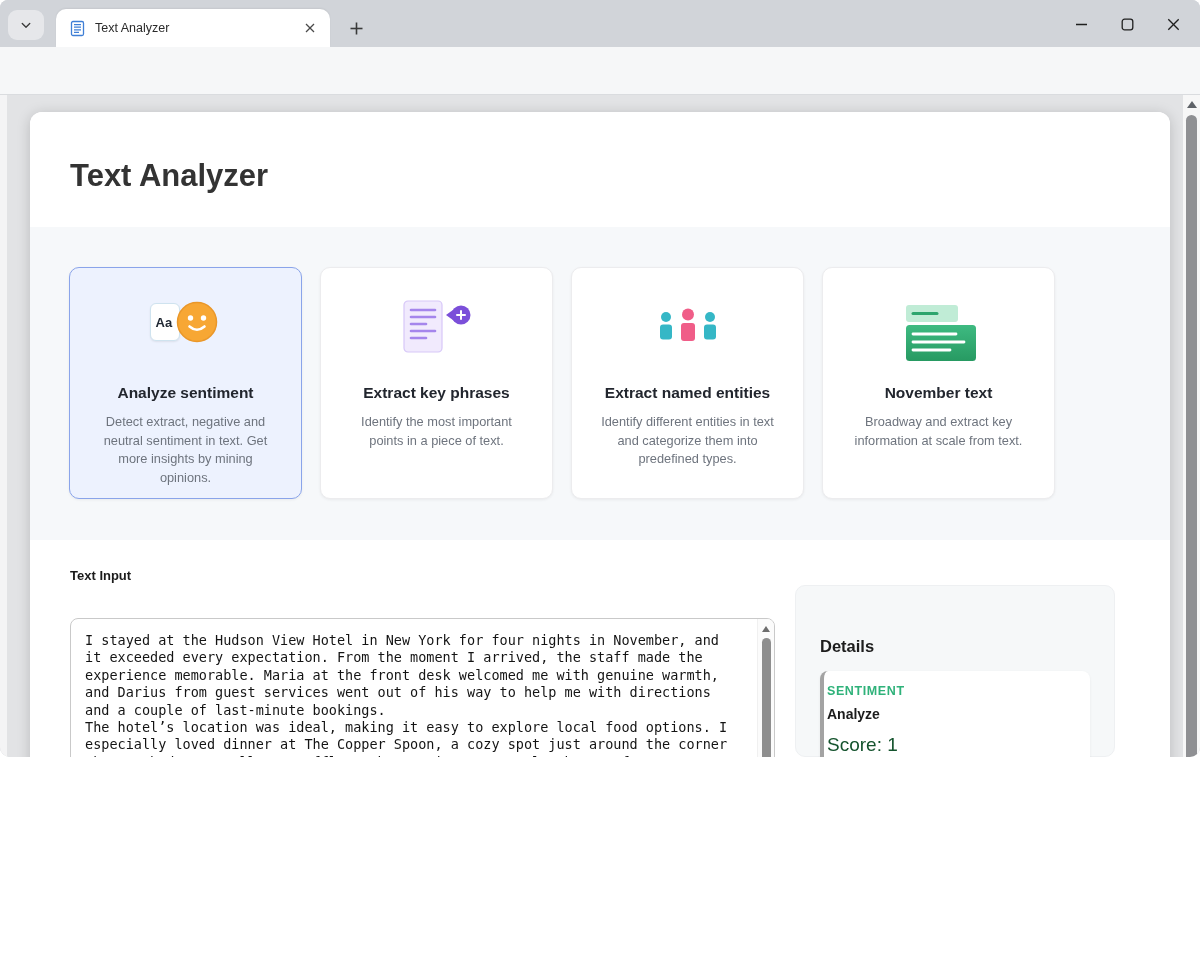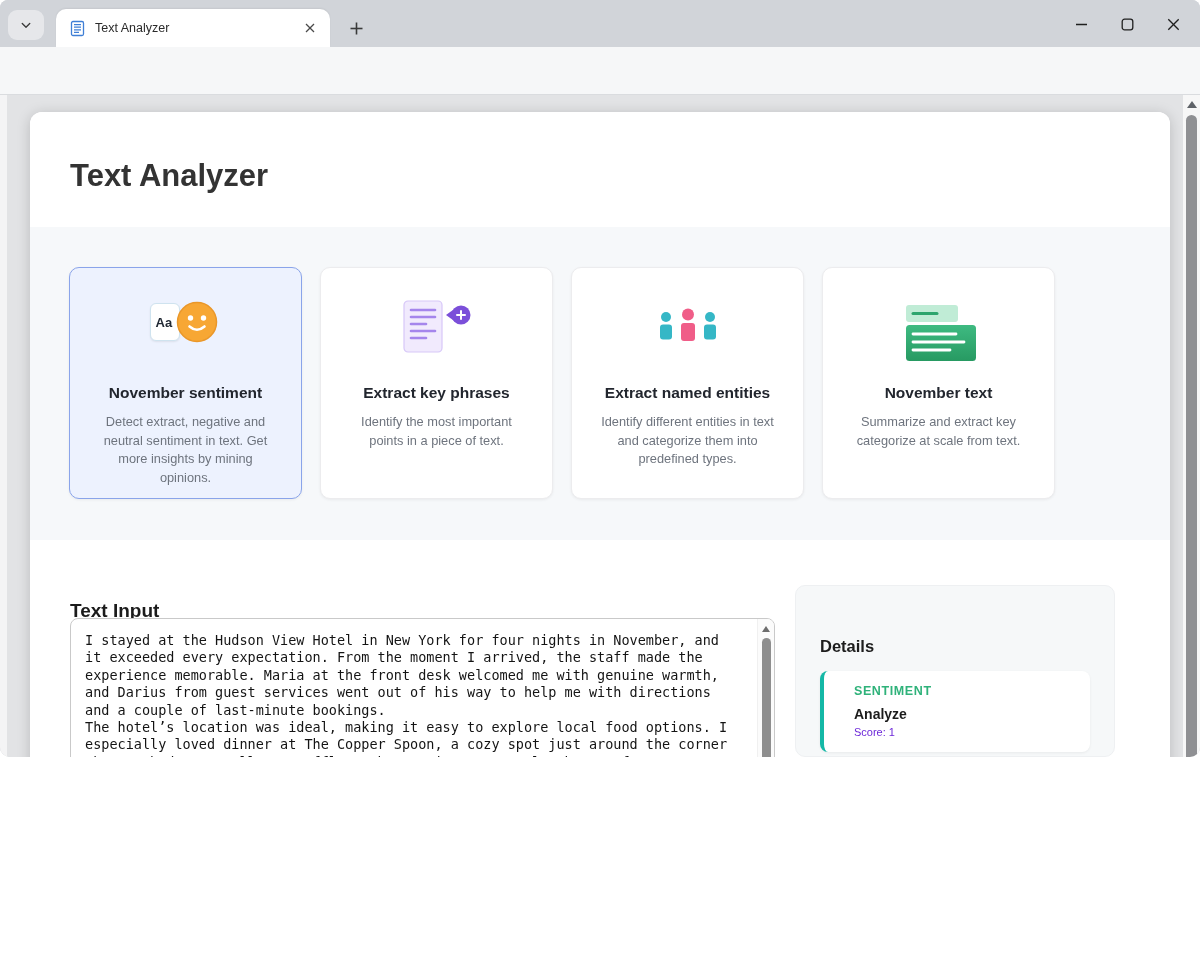--- a/index.html
+++ b/index.html
@@ -55,34 +55,34 @@
   .card-title { margin-top:2px; font-size:15.5px; font-weight:700; color:#22262e; }
   .card-desc { margin-top:11px; font-size:12.8px; line-height:1.45; color:#6e747e; }
 
   
   .senti-ic { position:relative; width:72px; height:48px; }
   .aa-box { position:absolute; left:0; top:5px; width:30px; height:38px; background:#fff; border:1px solid #cfe3ef; border-radius:6px; box-shadow:0 1px 2px rgba(0,0,0,.08); font-size:13px; font-weight:700; color:#222a35; display:flex; align-items:center; justify-content:flex-start; padding-left:5px; }
   .smiley { position:absolute; left:26px; top:3px; }
 
   
   .io-section { position:absolute; left:0; top:428px; width:100%; height:418px; background:#fff; }
-  .ti-label { position:absolute; left:40px; top:60px; font-size:19px; font-weight:700; color:#1b1b1b;text-align:right; }
+  .ti-label { position:absolute; left:40px; top:28px; font-size:13px; font-weight:700; color:#1b1b1b;text-align:right; }
   .ta { position:absolute; left:40px; top:78px; width:705px; height:262px; background:#fff; border:1px solid #c9c9c9; border-radius:8px; overflow:hidden; }
   .ta-text { position:absolute; left:0; top:0; right:17px; bottom:0; padding:13px 0 0 14px; font-family:"DejaVu Sans Mono","Liberation Mono",monospace; font-size:13.5px; line-height:17.4px; color:#141414; white-space:pre; overflow:hidden; }
   .ta-scroll { position:absolute; right:0; top:0; width:17px; height:100%; background:#fbfbfb; border-left:1px solid #f0f0f0; }
   .ts-up { position:absolute; left:4px; top:7px; width:0; height:0; border-left:4.5px solid transparent; border-right:4.5px solid transparent; border-bottom:6px solid #6d6d6d; }
   .ts-thumb { position:absolute; left:3.5px; top:19px; width:9px; height:168px; border-radius:5px; background:#8e8e8e; }
   .ts-down { position:absolute; left:4px; bottom:7px; width:0; height:0; border-left:4.5px solid transparent; border-right:4.5px solid transparent; border-top:6px solid #6d6d6d; }
 
   .details { position:absolute; left:765px; top:45px; width:320px; height:172px; background:#f6f8f9; border:1px solid #eef0f2; border-radius:10px; padding:22px 24px; }
   .details-title { font-size:16.5px; font-weight:700; color:#1d1d1d;margin-top:29px; }
-  .result-card { margin-top:15px; background:#fff; border-radius:8px; border-left:4px solid #14b8a6; box-shadow:0 1px 3px rgba(0,0,0,.06); padding:13px 30px 14px; }
+  .result-card { margin-top:15px; background:#fff; border-radius:8px; border-left:4px solid #a3a3a3; box-shadow:0 1px 3px rgba(0,0,0,.06); padding:13px 3px 14px; }
   .result-cat { font-size:12.5px; font-weight:700; letter-spacing:.6px; color:#2fb27a; }
   .result-val { margin-top:8px; font-size:14px; font-weight:700; color:#1b1b1b; }
-  .result-score { margin-top:4px; font-size:11px; color:#6d28d9; }
+  .result-score { margin-top:12px; font-size:19px; color:#14532d; }
 
   .actions { position:absolute; left:650px; top:362px; display:flex; gap:7px; }
   .act-btn { width:44px; height:42px; background:#fff; border:1px solid #e4e4e7; border-radius:9px; box-shadow:0 1px 2px rgba(0,0,0,.05); display:flex; align-items:center; justify-content:center; }
   .play-tri { width:0; height:0; border-top:8px solid transparent; border-bottom:8px solid transparent; border-left:13px solid #141414; margin-left:3px; }
 </style>
 </head>
 <body>
 
 <div class="win">
 
@@ -216,21 +216,21 @@
               <div class="senti-ic">
                 <div class="aa-box">Aa</div>
                 <svg class="smiley" width="42" height="42" viewBox="0 0 42 42">
                   <circle cx="21" cy="21" r="19.5" fill="#f7a734" stroke="#ea9729" stroke-width="1.5"></circle>
                   <circle cx="14.5" cy="17" r="2.7" fill="#fff"></circle>
                   <circle cx="27.5" cy="17" r="2.7" fill="#fff"></circle>
                   <path d="M13.5 25.5q7.5 6.5 15 0" fill="none" stroke="#fff" stroke-width="2.6" stroke-linecap="round"></path>
                 </svg>
               </div>
             </div>
-            <div class="card-title">November sentiment</div>
+            <div class="card-title">Analyze sentiment</div>
             <div class="card-desc">Detect extract, negative and neutral sentiment in text. Get more insights by mining opinions.</div>
           </div>
 
           <div class="card">
             <div class="icon-wrap">
               <svg width="72" height="58" viewBox="0 0 72 58">
                 <rect x="3" y="3" width="38" height="51" rx="4" fill="#f1eafd" stroke="#d7c7f8" stroke-width="1.2"></rect>
                 <line x1="10" y1="12" x2="34" y2="12" stroke="#a585ec" stroke-width="2.6" stroke-linecap="round"></line>
                 <line x1="10" y1="19" x2="34" y2="19" stroke="#a585ec" stroke-width="2.6" stroke-linecap="round"></line>
                 <line x1="10" y1="26" x2="25" y2="26" stroke="#a585ec" stroke-width="2.6" stroke-linecap="round"></line>
@@ -272,21 +272,21 @@
                 </defs>
                 <rect x="12" y="3" width="52" height="17" rx="3" fill="#c0ecd6"></rect>
                 <line x1="19" y1="11.5" x2="43" y2="11.5" stroke="#2ca56d" stroke-width="3" stroke-linecap="round"></line>
                 <rect x="12" y="23" width="70" height="36" rx="3.5" fill="url(#sg)"></rect>
                 <line x1="19" y1="32" x2="62" y2="32" stroke="#fff" stroke-width="2.8" stroke-linecap="round"></line>
                 <line x1="19" y1="40" x2="70" y2="40" stroke="#fff" stroke-width="2.8" stroke-linecap="round"></line>
                 <line x1="19" y1="48" x2="56" y2="48" stroke="#fff" stroke-width="2.8" stroke-linecap="round"></line>
               </svg>
             </div>
             <div class="card-title">November text</div>
-            <div class="card-desc">Summarize and extract key categorize at scale from text.</div>
+            <div class="card-desc">Broadway and extract key information at scale from text.</div>
           </div>
 
         </div>
       </div>
 
       <div class="io-section">
         <div class="ti-label">Text Input</div>
 
         <div class="ta">
           <div class="ta-text">I stayed at the Hudson View Hotel in New York for four nights in November, and

